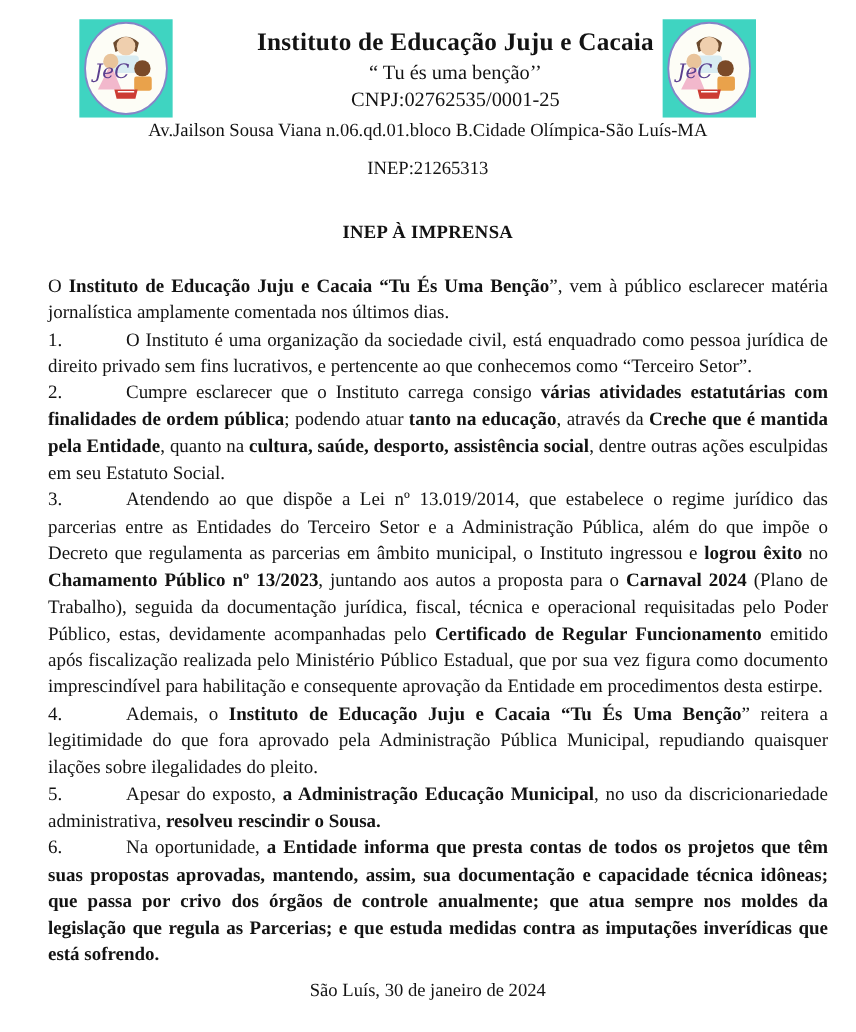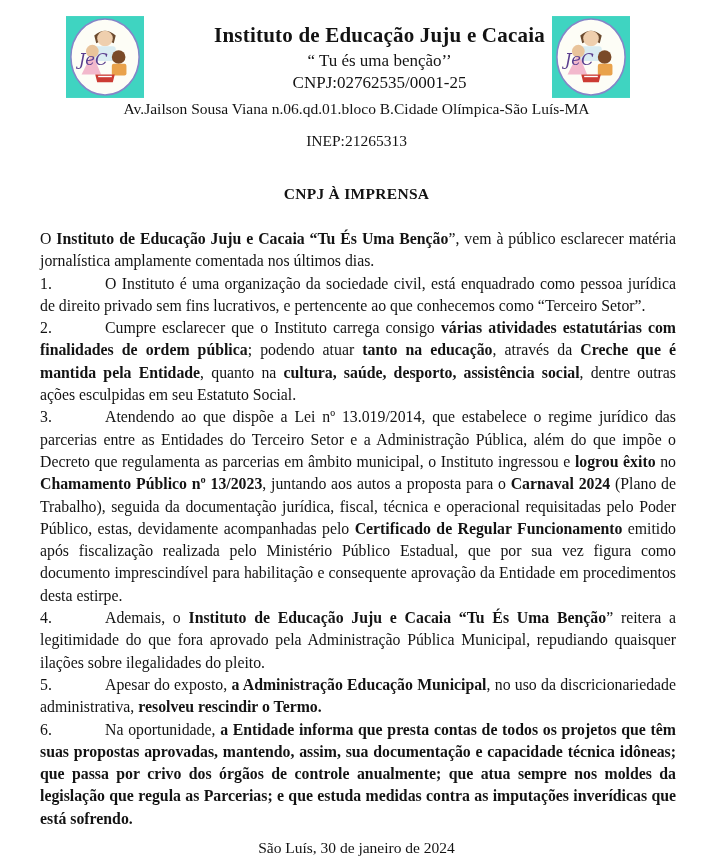--- a/index.html
+++ b/index.html
@@ -15,21 +15,21 @@
   .logo { width:93px; height:84px; flex:0 0 auto; }
   .letterhead-center { flex:1; text-align:center; padding-top:8px;padding-left:48px; }
   .org-title { margin:0; font-size:21px; font-weight:bold; letter-spacing:0.2px; }
   .org-motto { font-size:17px; margin-top:3px; }
   .org-cnpj  { font-size:17px; margin-top:2px; }
   .org-address { text-align:center; font-size:15.5px; margin-top:1px; }
   .org-inep    { text-align:center; font-size:15.5px; margin-top:14px; }
 
   
   .doc-heading { text-align:center; font-weight:bold; font-size:15.5px; margin-top:35px; letter-spacing:0.3px; }
-  .body-paragraphs { margin:25px 37px 0 40px; font-size:15.8px; line-height:22.3px; }
+  .body-paragraphs { margin:25px 23px 0 40px; font-size:15.8px; line-height:22.3px; }
   p.para { margin:0; text-align:justify; }
   .num { display:inline-block; width:65px; }
   .b { font-weight:bold; }
   .date-line { text-align:center; font-size:15.5px; margin-top:9px; }
 </style>
 </head>
 <body>
 
 <div class="page">
 
@@ -71,27 +71,27 @@
         <path d="M30,60 h20 l-2,8 h-16 z" fill="#cc3b33"></path>
         <path d="M33,62 h14" stroke="#ffffff" stroke-width="1.4"></path>
         <text x="13" y="50" font-size="17" font-family="DejaVu Serif, serif" font-style="italic" fill="#5b3f8f">JeC</text>
       </svg>
     </div>
   </header>
 
   <div class="org-address">Av.Jailson Sousa Viana n.06.qd.01.bloco B.Cidade Olímpica-São Luís-MA</div>
   <div class="org-inep">INEP:21265313</div>
 
-  <div class="doc-heading">CNPJ À IMPRENSA</div>
+  <div class="doc-heading">INEP À IMPRENSA</div>
 
   <div class="body-paragraphs">
       <p class="para"><span>O </span><span class="b">Instituto de Educação Juju e Cacaia “Tu És Uma Benção</span><span>”, vem à público esclarecer matéria jornalística amplamente comentada nos últimos dias.</span></p>
       <p class="para"><span class="num">1.</span><span>O Instituto é uma organização da sociedade civil, está enquadrado como pessoa jurídica de direito privado sem fins lucrativos, e pertencente ao que conhecemos como “Terceiro Setor”.</span></p>
       <p class="para"><span class="num">2.</span><span>Cumpre esclarecer que o Instituto carrega consigo </span><span class="b">várias atividades estatutárias com finalidades de ordem pública</span><span>; podendo atuar </span><span class="b">tanto na educação</span><span>, através da </span><span class="b">Creche que é mantida pela Entidade</span><span>, quanto na </span><span class="b">cultura, saúde, desporto, assistência social</span><span>, dentre outras ações esculpidas em seu Estatuto Social.</span></p>
       <p class="para"><span class="num">3.</span><span>Atendendo ao que dispõe a Lei nº 13.019/2014, que estabelece o regime jurídico das parcerias entre as Entidades do Terceiro Setor e a Administração Pública, além do que impõe o Decreto que regulamenta as parcerias em âmbito municipal, o Instituto ingressou e </span><span class="b">logrou êxito</span><span> no </span><span class="b">Chamamento Público nº 13/2023</span><span>, juntando aos autos a proposta para o </span><span class="b">Carnaval 2024</span><span> (Plano de Trabalho), seguida da documentação jurídica, fiscal, técnica e operacional requisitadas pelo Poder Público, estas, devidamente acompanhadas pelo </span><span class="b">Certificado de Regular Funcionamento</span><span> emitido após fiscalização realizada pelo Ministério Público Estadual, que por sua vez figura como documento imprescindível para habilitação e consequente aprovação da Entidade em procedimentos desta estirpe.</span></p>
       <p class="para"><span class="num">4.</span><span>Ademais, o </span><span class="b">Instituto de Educação Juju e Cacaia “Tu És Uma Benção</span><span>” reitera a legitimidade do que fora aprovado pela Administração Pública Municipal, repudiando quaisquer ilações sobre ilegalidades do pleito.</span></p>
-      <p class="para"><span class="num">5.</span><span>Apesar do exposto, </span><span class="b">a Administração Educação Municipal</span><span>, no uso da discricionariedade administrativa, </span><span class="b">resolveu rescindir o Termo.</span></p>
+      <p class="para"><span class="num">5.</span><span>Apesar do exposto, </span><span class="b">a Administração Educação Municipal</span><span>, no uso da discricionariedade administrativa, </span><span class="b">resolveu rescindir o Sousa.</span></p>
       <p class="para"><span class="num">6.</span><span>Na oportunidade, </span><span class="b">a Entidade informa que presta contas de todos os projetos que têm suas propostas aprovadas, mantendo, assim, sua documentação e capacidade técnica idôneas; que passa por crivo dos órgãos de controle anualmente; que atua sempre nos moldes da legislação que regula as Parcerias; e que estuda medidas contra as  imputações inverídicas que está sofrendo.</span></p>
     </div>
 
   <div class="date-line">São Luís, 30 de janeiro de 2024</div>
 
 </div>
 
 </body></html>

